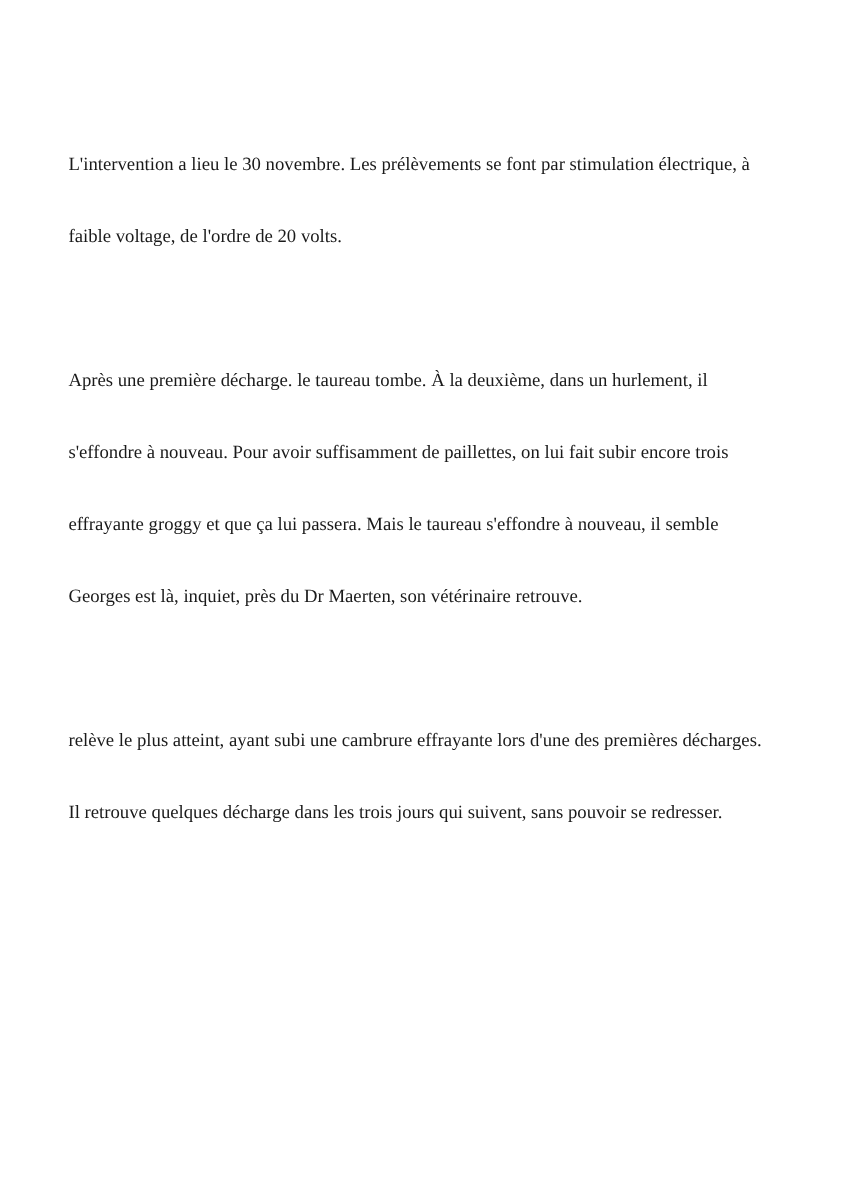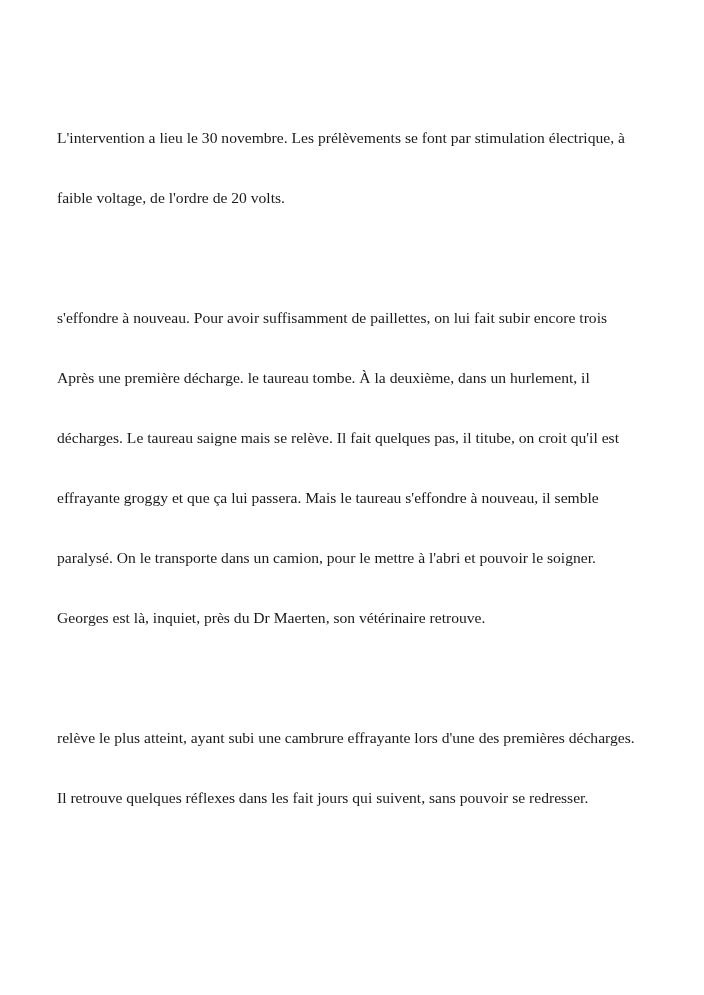--- a/index.html
+++ b/index.html
@@ -36,30 +36,28 @@
 <body>
 
 <div class="page">
 
   <div class="para">
     <span class="line">L'intervention a lieu le 30 novembre. Les prélèvements se font par stimulation électrique, à</span>
     <span class="line">faible voltage, de l'ordre de 20 volts.</span>
   </div>
 
   <div class="para">
+    <span class="line">Après une première décharge. le taureau tombe. À la deuxième, dans un hurlement, il</span>
     <span class="line">s'effondre à nouveau. Pour avoir suffisamment de paillettes, on lui fait subir encore trois</span>
-    <span class="line">Après une première décharge. le taureau tombe. À la deuxième, dans un hurlement, il</span>
-    <span class="line">décharges. Le taureau saigne mais se relève. Il fait quelques pas, il titube, on croit qu'il est</span>
     <span class="line">effrayante groggy et que ça lui passera. Mais le taureau s'effondre à nouveau, il semble</span>
-    <span class="line">paralysé. On le transporte dans un camion, pour le mettre à l'abri et pouvoir le soigner.</span>
     <span class="line">Georges est là, inquiet, près du Dr Maerten, son vétérinaire retrouve.</span>
   </div>
 
   <div class="para">
     <span class="line">relève le plus atteint, ayant subi une cambrure effrayante lors d'une des premières décharges.</span>
-    <span class="line">Il retrouve quelques réflexes dans les fait jours qui suivent, sans pouvoir se redresser.</span>
+    <span class="line">Il retrouve quelques décharge dans les trois jours qui suivent, sans pouvoir se redresser.</span>
     
     
     
     
   </div>
 
 </div>
 
 </body></html>

